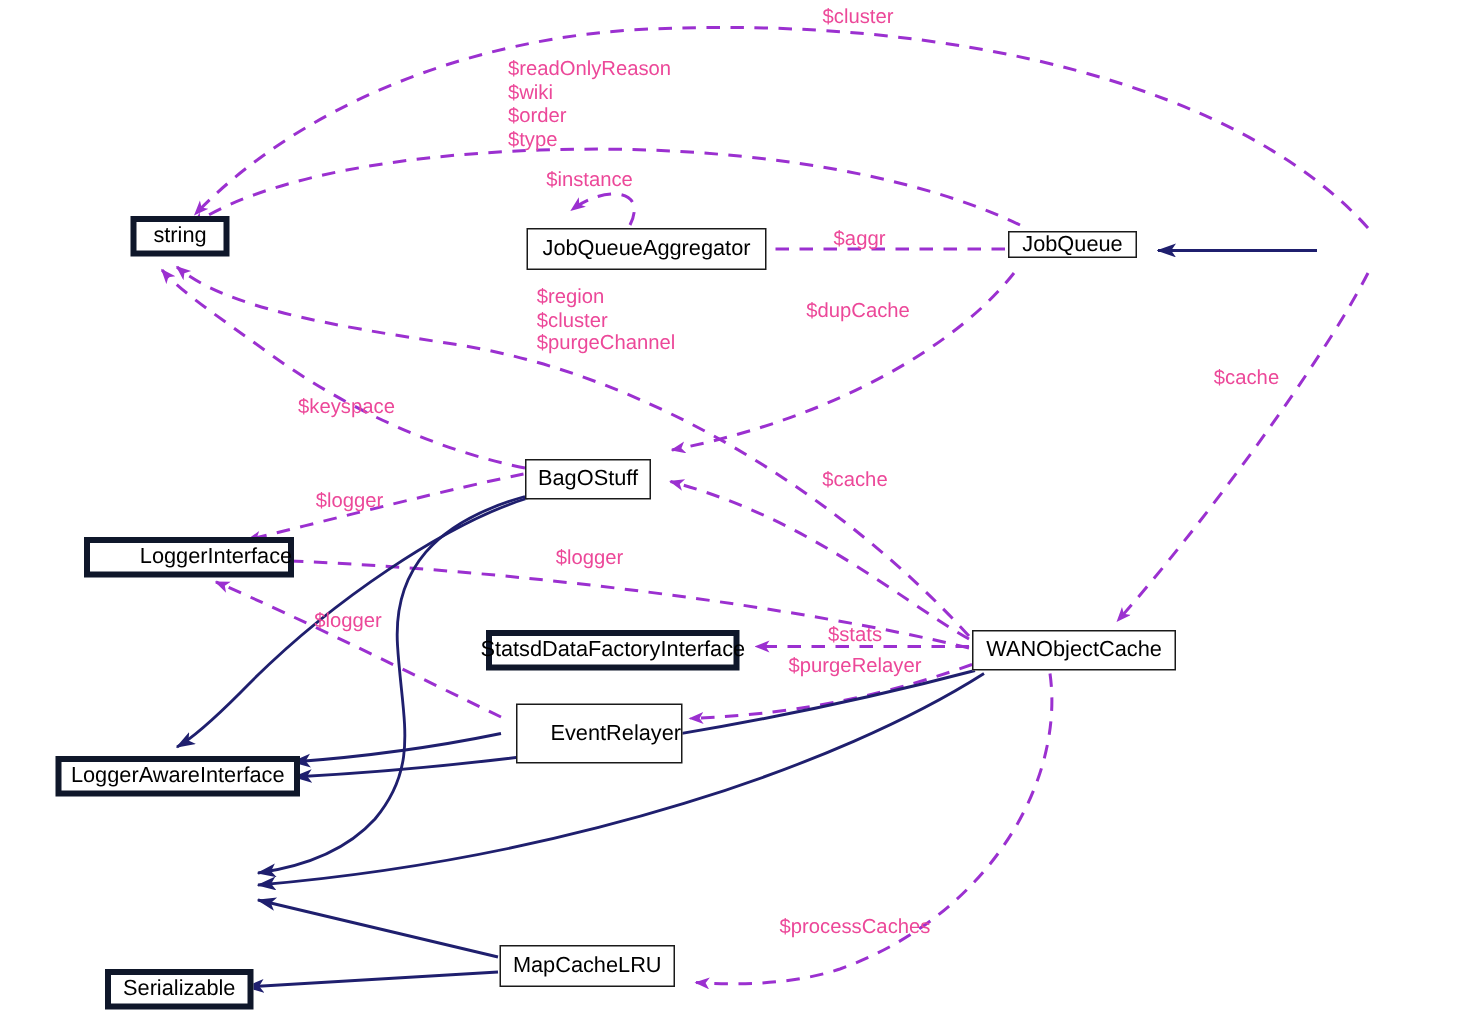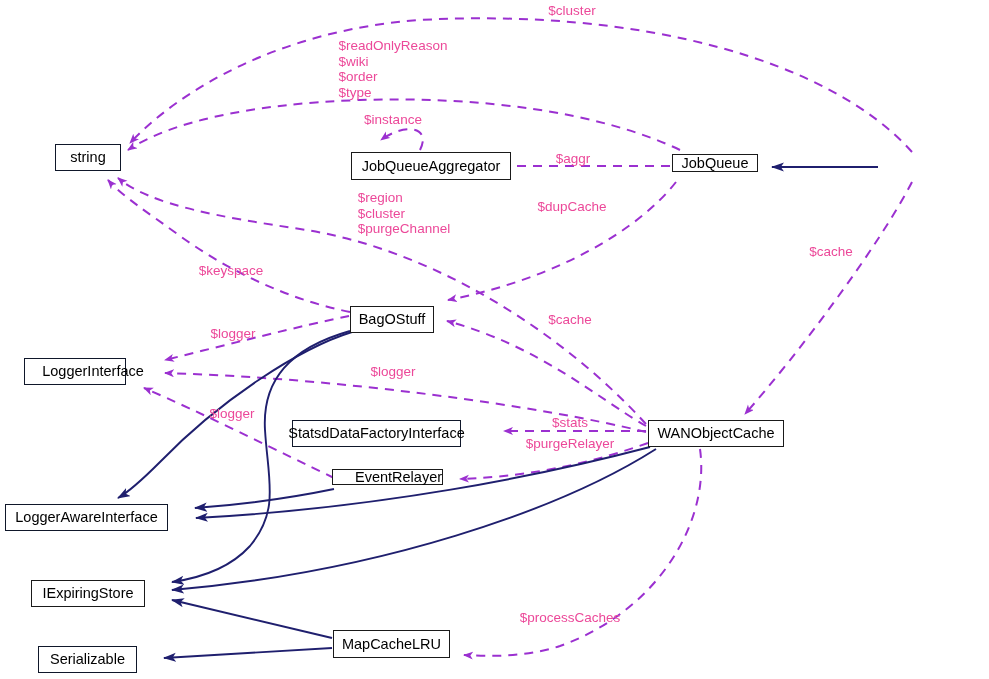--- a/index.html
+++ b/index.html
@@ -33,21 +33,22 @@
     font-size: 14.5px;
     line-height: 1;
     color: #000000;
     white-space: nowrap;
     background: #ffffff;
   }
   .uml-node.border-strong {
     border: 1.6px solid #1a1a1a;
   }
   .uml-node.border-light {
-    border: 1px solid #0f172a;
+    border: 4px solid #0f172a;
+    margin-left: 32px;
   }
   .uml-node.filled {
     background: #bfbfbf;
   }
   .edge-label {
     position: absolute;
     font-size: 13.5px;
     line-height: 15.5px;
     color: #ec4899;
     white-space: pre;
@@ -129,37 +130,34 @@
     </div>
   <div class="uml-node border-strong" style="left:311px; top:152px; width:160px; height:28px;margin-left:40px;">
       <span>JobQueueAggregator</span>
     </div>
   <div class="uml-node border-strong" style="left:672px; top:154px; width:86px;  height:18px;">
       <span>JobQueue</span>
     </div>
   <div class="uml-node border-strong" style="left:350px; top:306px; width:84px;  height:27px;">
       <span>BagOStuff</span>
     </div>
-  <div class="uml-node border-light" style="left:24px;  top:358px; width:102px; height:27px;padding-left:36px;">
+  <div class="uml-node border-light" style="left:24px;  top:358px; width:140px; height:27px;padding-left:36px;">
       <span>LoggerInterface</span>
     </div>
   <div class="uml-node border-light" style="left:292px; top:420px; width:169px; height:27px;">
       <span>StatsdDataFactoryInterface</span>
     </div>
   <div class="uml-node border-strong" style="left:648px; top:420px; width:136px; height:27px;">
       <span>WANObjectCache</span>
     </div>
-  <div class="uml-node border-strong" style="left:332px; top:469px; width:111px; height:16px;padding-left:22px;">
+  <div class="uml-node border-strong" style="left:344px; top:469px; width:111px; height:40px;padding-left:22px;">
       <span>EventRelayer</span>
     </div>
   <div class="uml-node border-light" style="left:5px;   top:504px; width:163px; height:27px;">
       <span>LoggerAwareInterface</span>
-    </div>
-  <div class="uml-node border-strong" style="left:31px;  top:580px; width:114px; height:27px;">
-      <span>IExpiringStore</span>
     </div>
   <div class="uml-node border-strong" style="left:333px; top:630px; width:117px; height:28px;">
       <span>MapCacheLRU</span>
     </div>
   <div class="uml-node border-light" style="left:38px;  top:646px; width:99px;  height:27px;">
       <span>Serializable</span>
     </div>
 
   <div class="edge-label" style="left:572px; top:11px;">$cluster</div>
   <div class="edge-label" style="left:393px; top:69px;">$readOnlyReason

